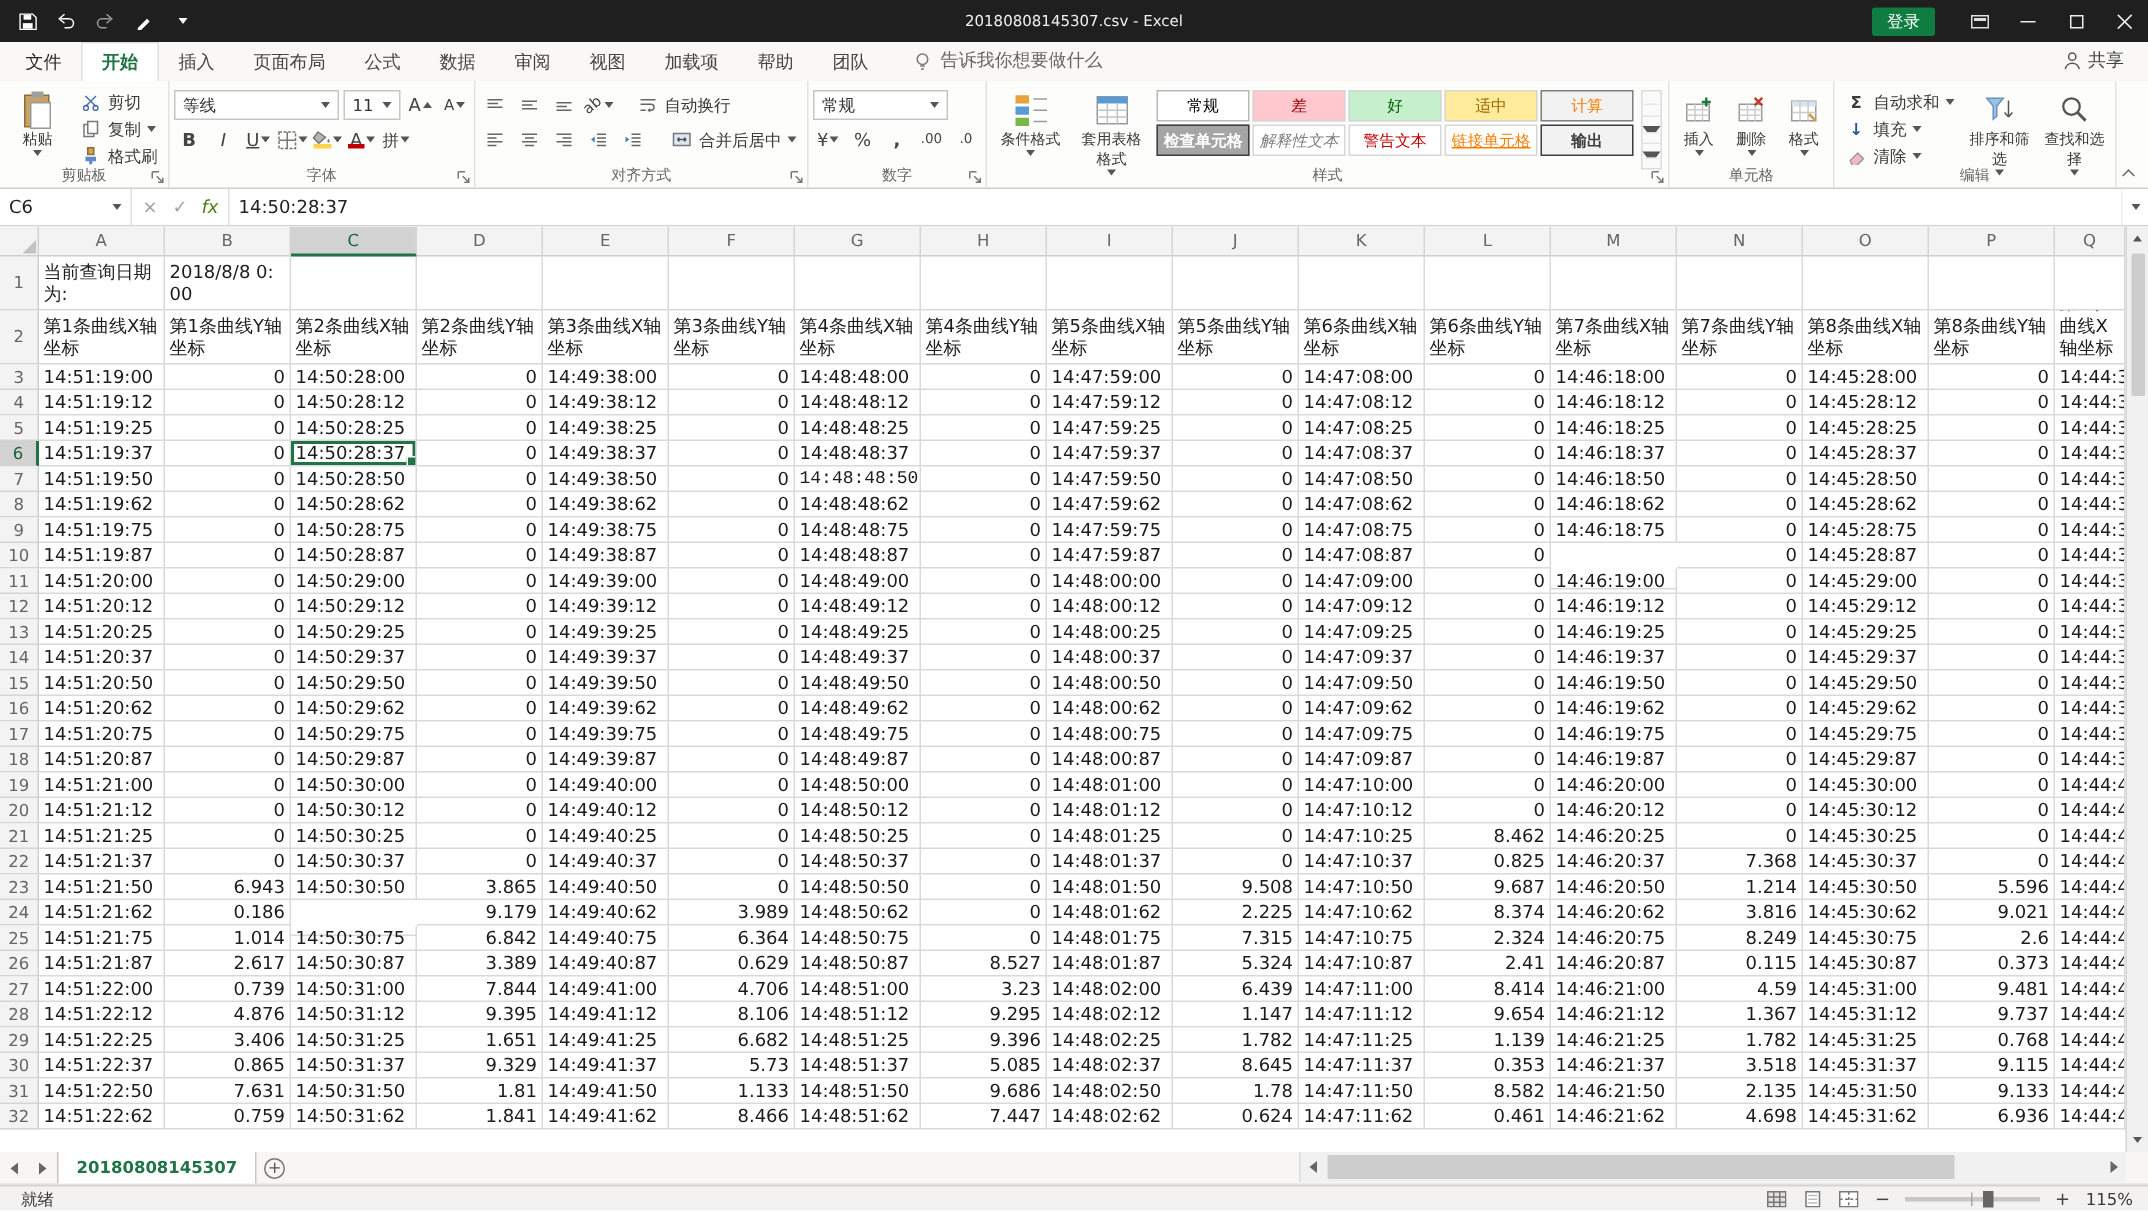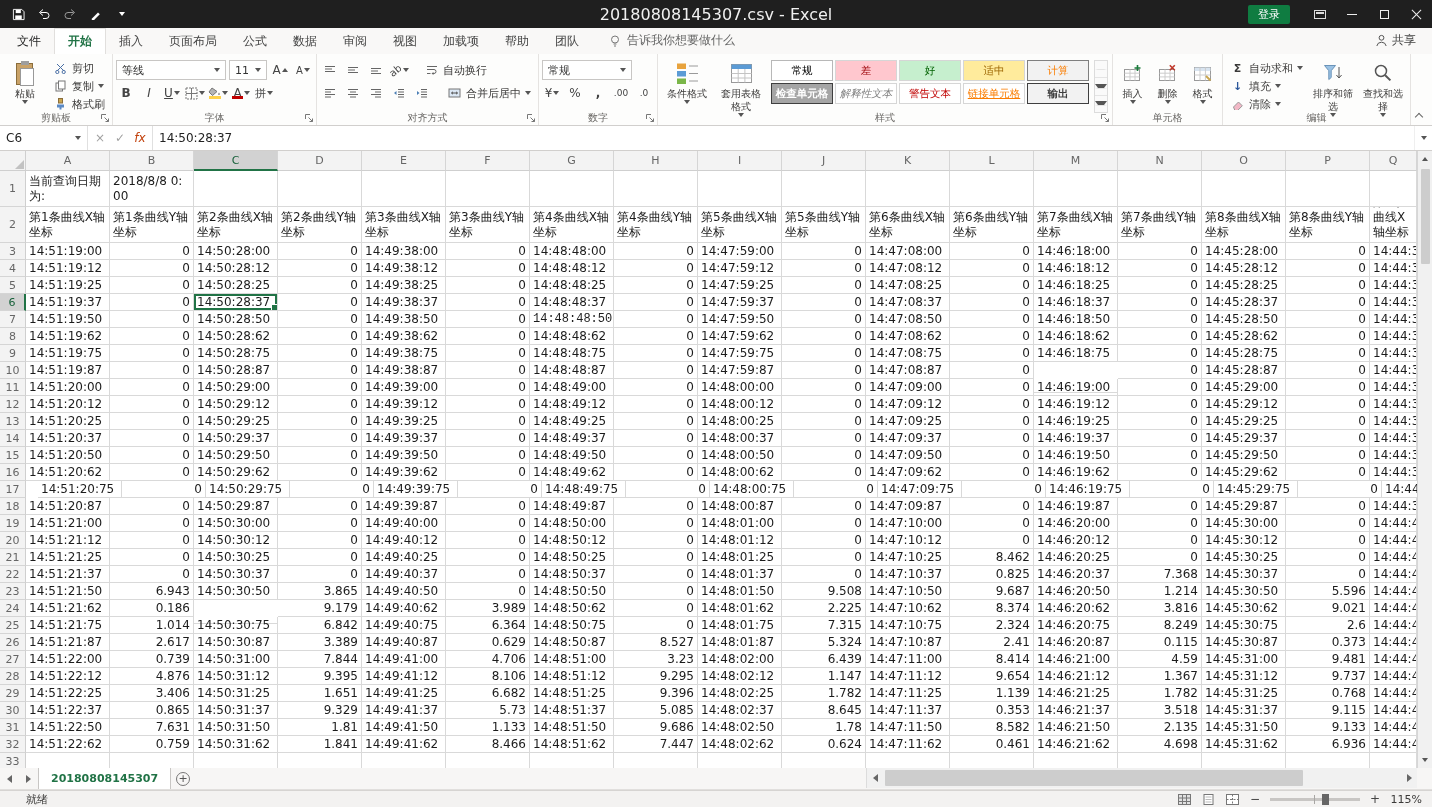--- a/index.html
+++ b/index.html
@@ -4,21 +4,21 @@
 <style>
 *{box-sizing:border-box;margin:0;padding:0}
 html,body{margin:0;padding:0}
 body{width:1432px;height:807px;overflow:hidden;font-family:"DejaVu Sans","Liberation Sans",sans-serif;font-size:12px;color:#222;background:#fff}
 .app{width:1432px;height:807px;display:flex;flex-direction:column}
 
 
 .titlebar{height:28px;background:#1f1f1f;color:#fff;display:flex;align-items:center;position:relative;flex:none}
 .qat{display:flex;align-items:center;gap:10px;padding-left:10px;z-index:2}
 .qat-btn{display:flex;align-items:center;justify-content:center;width:16px;height:16px}
-.title{position:absolute;left:0;right:0;text-align:center;font-size:16px;color:#f0f0f0}
+.title{position:absolute;left:0;right:0;text-align:center;font-size:10px;color:#f0f0f0}
 .tb-right{margin-left:auto;display:flex;align-items:center;height:100%;z-index:2}
 .login{background:#0f7c41;color:#fff;font-size:11px;padding:2px 10px;border-radius:2px;margin-right:14px}
 .winbtn{width:32px;height:28px;display:flex;align-items:center;justify-content:center}
 .rdo-ic{width:12px;height:9px;border:1px solid #ddd;position:relative}
 .rdo-ic::after{content:"";position:absolute;left:1px;right:1px;top:1px;height:2px;background:#ddd}
 .min-ic{width:10px;height:1px;background:#eee}
 .max-ic{width:9px;height:9px;border:1px solid #eee}
 .x-ic{position:relative;width:11px;height:11px}
 .x-ic::before,.x-ic::after{content:"";position:absolute;left:-1px;top:5px;width:13px;height:1px;background:#eee}
 .x-ic::before{transform:rotate(45deg)}.x-ic::after{transform:rotate(-45deg)}
@@ -65,21 +65,21 @@
 .rspacer{flex:1}
 .collapse-ribbon{position:absolute;right:8px;bottom:3px;width:10px;height:10px;display:flex;align-items:center;justify-content:center}
 .chev-up{width:6px;height:6px;border-left:1.5px solid #666;border-top:1.5px solid #666;transform:rotate(45deg)}
 
 
 .fbar{height:25px;background:#fff;border-bottom:1px solid #d1cfcd;display:flex;align-items:stretch;flex:none}
 .namebox{width:88px;display:flex;align-items:center;padding:0 6px;border-right:1px solid #e0e0e0;font-size:12px;color:#222}
 .namebox .car{margin-left:auto}
 .fbtns{display:flex;align-items:center;border-right:1px solid #e0e0e0;padding:0 2px}
 .fbtn{width:20px;text-align:center;color:#a0a0a0;font-size:12px}
-.fbtn.fx{font-style:italic;color:#c2410c}
+.fbtn.fx{font-style:italic;color:#4d7c0f}
 .fvalue{flex:1;display:flex;align-items:center;padding:0 6px;font-size:12px;color:#222}
 .fexpand{width:18px;display:flex;align-items:center;justify-content:center;border-left:1px solid #efefef}
 
 
 .gridwrap{position:relative;height:617px;background:#fff;overflow:hidden;flex:none}
 .hdrrow{display:flex;height:20px;width:1417px}
 .corner{width:26px;height:20px;background:#f3f3f3;border-right:1px solid #cfcfcf;border-bottom:1px solid #cfcfcf;position:relative;flex:none}
 .corner::after{content:"";position:absolute;right:1px;bottom:1px;border-style:solid;border-width:0 0 9px 9px;border-color:transparent transparent #c2c2c2 transparent}
 #col-headers{display:flex;flex:none}
 .colhdr{height:20px;background:#f3f3f3;border-right:1px solid #d5d5d5;border-bottom:1px solid #cfcfcf;display:flex;align-items:center;justify-content:center;font-size:11px;color:#666;flex:none}
@@ -104,21 +104,21 @@
 .snav{width:19px;display:flex;align-items:center;justify-content:center}
 .stab{background:#fff;border-left:1px solid #c8c6c4;border-right:1px solid #c8c6c4;color:#217346;font-weight:bold;font-size:11px;display:flex;align-items:center;padding:0 12px}
 .addsheet{width:24px;display:flex;align-items:center;justify-content:center}
 .plus-circ{width:14px;height:14px;border:1px solid #777;border-radius:50%;color:#555;font-size:11px;line-height:12px;text-align:center}
 .hscroll{position:absolute;left:866px;right:15px;top:0;bottom:1px;background:#f1f1f1;border-left:1px solid #dcdcdc;display:flex;align-items:center}
 .hs-arrow{width:16px;display:flex;align-items:center;justify-content:center;height:100%}
 .hs-track{flex:1;position:relative;height:100%}
 .hs-thumb{position:absolute;left:2px;top:2px;bottom:2px;width:418px;background:#cdcdcd;border-radius:1px}
 
 
-.statusbar{height:17px;background:#f3f2f1;border-top:1px solid #d6d4d2;display:flex;align-items:center;font-size:11px;color:#3b3a39;padding-left:26px;flex:none}
+.statusbar{height:17px;background:#f3f2f1;border-top:1px solid #d6d4d2;display:flex;align-items:center;font-size:11px;color:#3b3a39;padding-left:14px;flex:none}
 .sb-right{margin-left:auto;display:flex;align-items:center;gap:9px;padding-right:10px}
 .viewic{width:15px;height:12px;display:flex;align-items:center;justify-content:center}
 .zbtn{width:12px;text-align:center;color:#444;font-size:12px}
 .ztrack{width:90px;height:3px;background:#c8c6c4;position:relative}
 .znotch{position:absolute;left:44px;top:-3px;width:1px;height:9px;background:#a8a6a4}
 .zthumb{position:absolute;left:52px;top:-4px;width:7px;height:11px;background:#666}
 .zoomlvl{min-width:32px;text-align:right;color:#3b3a39}
 svg{display:block}
 </style>
 </head>
@@ -977,21 +977,21 @@
           <div class="cell" style="width: 84px;">14:47:09:62</div>
           <div class="cell num" style="width: 84px;">0</div>
           <div class="cell" style="width: 84px;">14:46:19:62</div>
           <div class="cell num" style="width: 84px;">0</div>
           <div class="cell" style="width: 84px;">14:45:29:62</div>
           <div class="cell num" style="width: 84px;">0</div>
           <div class="cell" style="width: 47px;">14:44:3</div>
         </div>
         <div class="grow">
           <div class="rowhdr">17</div>
-          <div class="cell" style="width: 84px; margin-left: 12px;">14:51:20:75</div>
+          <div class="cell" style="width: 84px;">14:51:20:75</div>
           <div class="cell num" style="width: 84px;">0</div>
           <div class="cell" style="width: 84px;">14:50:29:75</div>
           <div class="cell num" style="width: 84px;">0</div>
           <div class="cell" style="width: 84px;">14:49:39:75</div>
           <div class="cell num" style="width: 84px;">0</div>
           <div class="cell" style="width: 84px;">14:48:49:75</div>
           <div class="cell num" style="width: 84px;">0</div>
           <div class="cell" style="width: 84px;">14:48:00:75</div>
           <div class="cell num" style="width: 84px;">0</div>
           <div class="cell" style="width: 84px;">14:47:09:75</div>
@@ -1295,40 +1295,20 @@
           <div class="cell" style="width: 84px;">14:48:02:62</div>
           <div class="cell num" style="width: 84px;">0.624</div>
           <div class="cell" style="width: 84px;">14:47:11:62</div>
           <div class="cell num" style="width: 84px;">0.461</div>
           <div class="cell" style="width: 84px;">14:46:21:62</div>
           <div class="cell num" style="width: 84px;">4.698</div>
           <div class="cell" style="width: 84px;">14:45:31:62</div>
           <div class="cell num" style="width: 84px;">6.936</div>
           <div class="cell" style="width: 47px;">14:44:4</div>
         </div>
-        <div class="grow">
-          <div class="rowhdr">33</div>
-          <div class="cell" style="width: 84px;"></div>
-          <div class="cell" style="width: 84px;"></div>
-          <div class="cell" style="width: 84px;"></div>
-          <div class="cell" style="width: 84px;"></div>
-          <div class="cell" style="width: 84px;"></div>
-          <div class="cell" style="width: 84px;"></div>
-          <div class="cell" style="width: 84px;"></div>
-          <div class="cell" style="width: 84px;"></div>
-          <div class="cell" style="width: 84px;"></div>
-          <div class="cell" style="width: 84px;"></div>
-          <div class="cell" style="width: 84px;"></div>
-          <div class="cell" style="width: 84px;"></div>
-          <div class="cell" style="width: 84px;"></div>
-          <div class="cell" style="width: 84px;"></div>
-          <div class="cell" style="width: 84px;"></div>
-          <div class="cell" style="width: 84px;"></div>
-          <div class="cell" style="width: 47px;"></div>
-        </div>
       </div>
     <div class="vscroll">
       <span class="vs-arrow">
           <span class="tri-u"></span>
         </span>
       <span class="vs-thumb"></span>
       <span class="spacer"></span>
       <span class="vs-arrow">
           <span class="tri-d"></span>
         </span>

